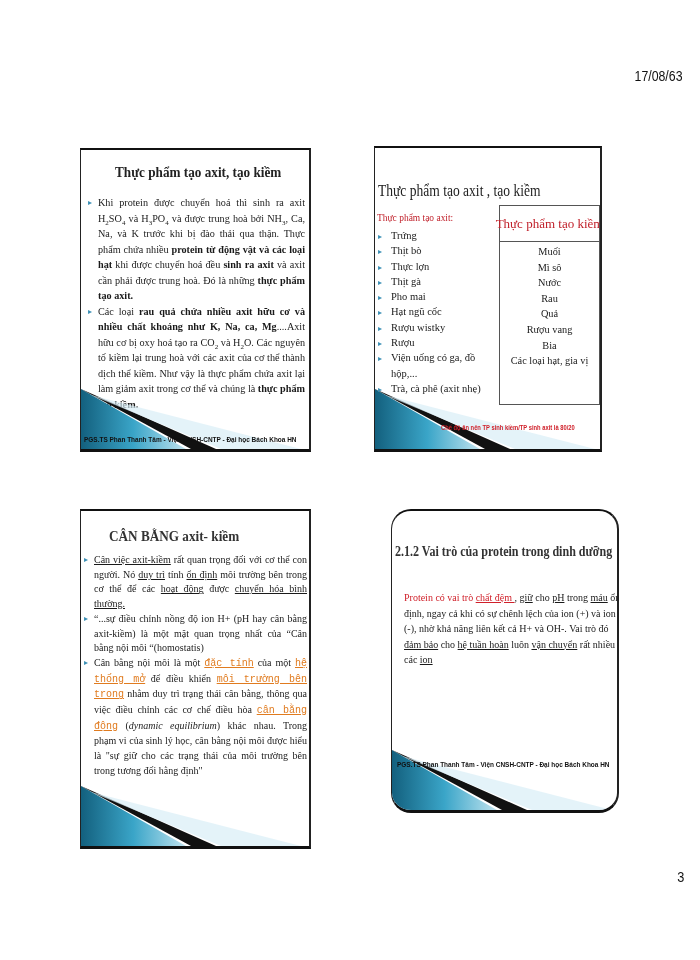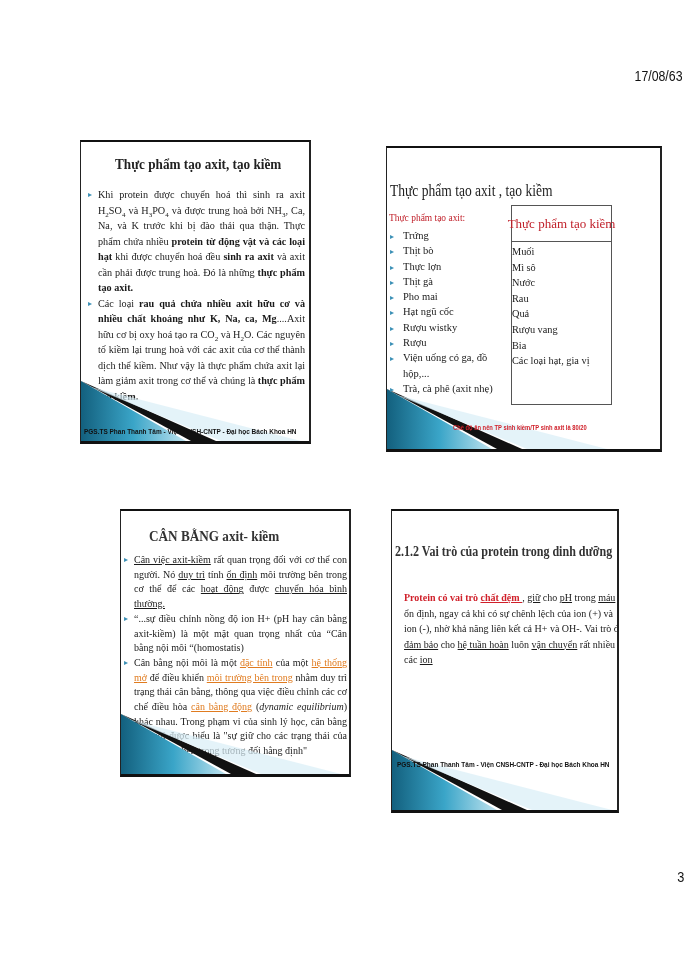--- a/index.html
+++ b/index.html
@@ -4,59 +4,59 @@
   <style>
     html, body { margin:0; padding:0; background:#ffffff; }
     body { width:700px; height:960px; position:relative; overflow:hidden;
            font-family:"Liberation Serif", serif; color:#111; }
     .header-date { position:absolute; top:68px; right:18px; font-family:"Liberation Sans", sans-serif;
                    font-size:14px; color:#111; transform:scaleX(0.88); transform-origin:right; }
     .page-number { position:absolute; top:868px; right:16px; font-family:"Liberation Sans", sans-serif;
                    font-size:15px; color:#111; transform:scaleX(0.85); transform-origin:right; }
     .slide { position:absolute; background:#fff; border:1px solid #222; border-right:2px solid #222;
              border-bottom:3px solid #111; border-top:2px solid #111; box-sizing:border-box; overflow:hidden; }
-    .s1 { left:80px; top:140px; width:231px; height:304px; }
-    .s2 { left:386px; top:146px; width:276px; height:306px; }
-    .s3 { left:80px; top:509px; width:231px; height:268px;margin-left:40px; }
-    .s4 { left:391px; top:509px; width:228px; height:304px; }
+    .s1 { left:80px; top:148px; width:231px; height:304px; }
+    .s2 { left:374px; top:146px; width:228px; height:306px; }
+    .s3 { left:80px; top:509px; width:231px; height:340px; }
+    .s4 { left:391px; top:509px; width:228px; height:304px;border-radius:20px; }
     .swoosh { position:absolute; left:0; bottom:0; width:230px; height:70px; pointer-events:none; }
     .title { position:absolute; font-weight:bold; color:#222; white-space:nowrap;
              transform-origin:left top; }
     .s1 .title { left:34px; top:14px; font-size:15px; transform:scaleX(0.88); }
     .s2 .title { left:3px; top:33px; font-size:16.5px; font-weight:normal; color:#222; transform:scaleX(0.82); }
     .s3 .title { left:28px; top:17px; font-size:15px; color:#333; transform:scaleX(0.88); }
     .s4 .title { left:3px; top:33px; font-size:14px; color:#333; transform:scaleX(0.86); }
     .body-text { position:absolute; font-size:10.2px; line-height:15.5px; color:#1a1a1a; }
     .s1 .body-text { left:6px; top:45px; width:218px; }
     .bullet-row { position:relative; padding-left:11px; text-align:justify; }
     .bullet { position:absolute; left:1px; top:0; color:#3a8fb5; font-size:8px; }
     .bold { font-weight:bold; }
     .u { text-decoration:underline; }
-    .ou { text-decoration:underline; color:#e07b1f; }
+    .ou { text-decoration:underline; color:#e07b1f;font-family:Liberation Mono, monospace; }
     sub { font-size:7px; line-height:0; }
     .footer { position:absolute; font-family:"Liberation Sans", sans-serif; font-weight:bold;
               font-size:7.2px; color:#111; white-space:nowrap; transform-origin:left top; z-index:2; }
     .s1 .footer { left:3px; top:285px; transform:scaleX(0.9); }
     .s4 .footer { left:5px; top:249px; transform:scaleX(0.9); }
     
     .acid-label { position:absolute; left:2px; top:64px; font-size:10.5px; color:#c0202a; white-space:nowrap; transform:scaleX(0.9); transform-origin:left; }
     .acid-list { position:absolute; left:2px; top:80px; width:118px; font-size:10.5px; line-height:15.3px; color:#1a1a1a; z-index:2; }
     .acid-list .bullet-row { padding-left:14px; text-align:left; }
     .acid-list .bullet { top:1px; }
     .base-table { position:absolute; left:124px; top:57px; width:101px; height:200px; border:1px solid #555; box-sizing:border-box; }
     .base-head { height:35px; border-bottom:1px solid #555; display:flex; align-items:center; justify-content:center;
                  font-size:13px; color:#c0202a; white-space:nowrap; }
-    .base-items { text-align:left; font-size:10.3px; line-height:15.6px; padding-top:2px; color:#1a1a1a; }
+    .base-items { text-align:center; font-size:10.3px; line-height:15.6px; padding-top:2px; color:#1a1a1a; }
     .diet-note { position:absolute; left:66px; top:276px; font-family:"Liberation Sans", sans-serif; font-weight:bold;
                  font-size:6.3px; color:#d0202a; white-space:nowrap; z-index:3; transform:scaleX(0.92); transform-origin:left; }
     
     .s3 .body-text { left:2px; top:42px; width:224px; font-size:10px; line-height:14.7px; }
     
     .s4 .body-text { left:4px; top:79px; width:220px; font-size:10px; line-height:15.5px; }
-    .red-bold { color:#d0202a; font-weight:bold; }
+    .red-bold { color:#d0202a; font-weight:normal; }
     .indent { padding-left:8px; }
   </style>
 </head>
 <body>
 
 <div class="header-date">17/08/63</div>
 
 <div class="slide s1">
   <div class="title">Thực phẩm tạo axit, tạo kiềm</div>
   <div class="body-text">

